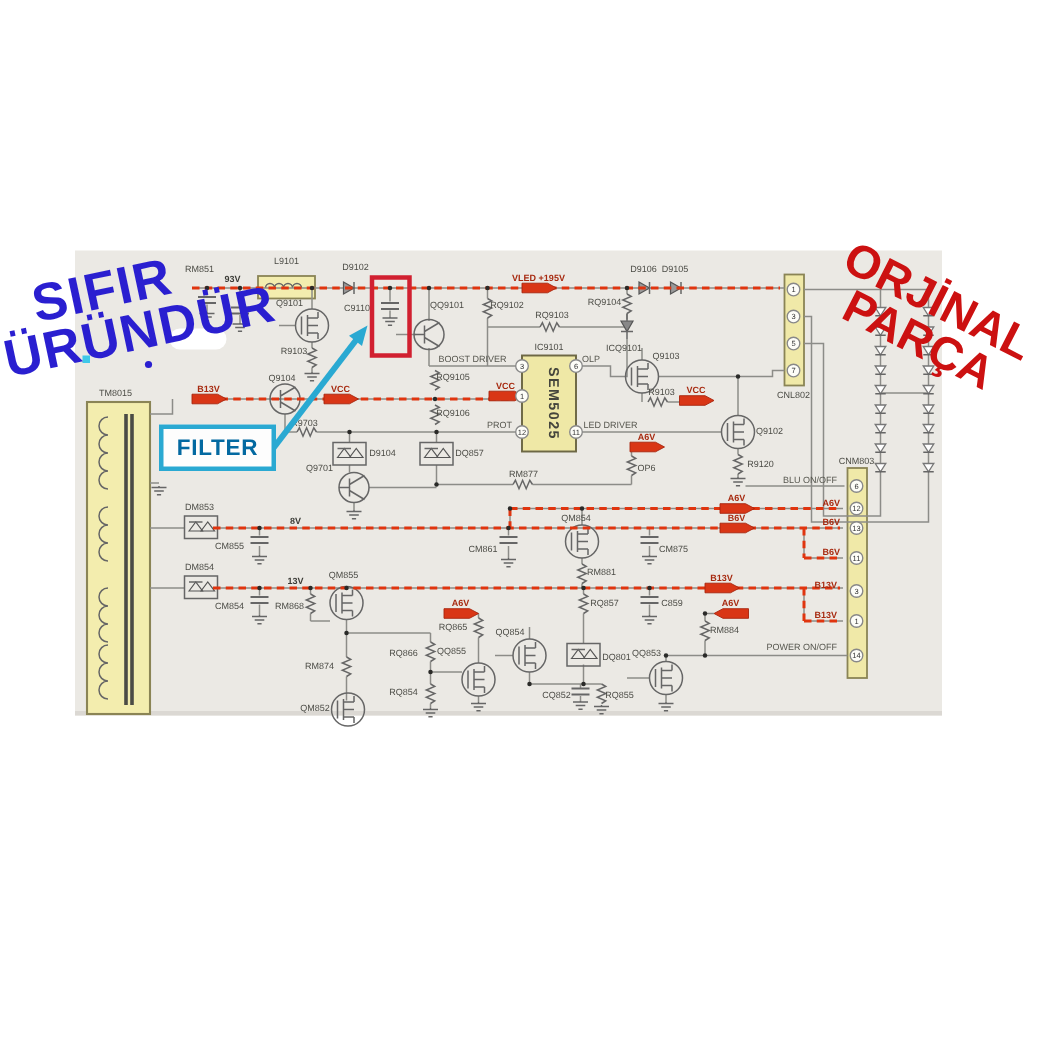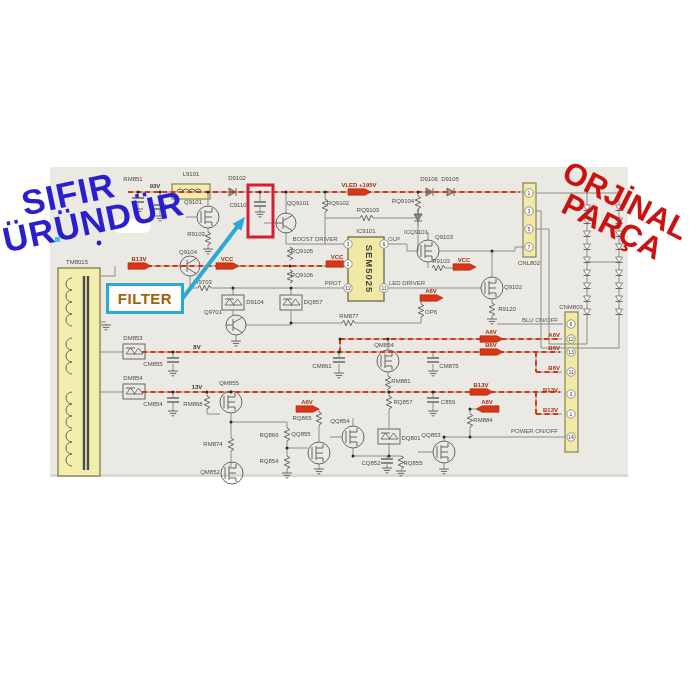--- a/index.html
+++ b/index.html
@@ -17,21 +17,21 @@
   .rail{stroke:#e0350f;stroke-width:2;fill:none;stroke-dasharray:5 3.5;}
   .sym{stroke:#666;stroke-width:1;fill:none;}
   .stamp{position:absolute;font-weight:bold;line-height:0.92;white-space:nowrap;}
   .stamp span{display:block;}
   #stamp-left{left:-2px;top:174px;transform:rotate(-12deg);transform-origin:center;
               font-size:35px;letter-spacing:1px;}
   #stamp-left .l1{margin-left:26px;}
   #stamp-right{left:556px;top:150px;width:170px;transform:rotate(27deg);
                transform-origin:left top;font-size:31px;text-align:center;}
   #filter-box{position:absolute;left:106px;top:283px;width:72px;height:25px;
-              border:3px solid #2aa9d2;background:#fdfdfd;color:#a16207;
+              border:3px solid #2aa9d2;background:#fdfdfd;color:#0369a1;
               font-weight:bold;font-size:15px;display:flex;align-items:center;
               justify-content:center;letter-spacing:0.5px;}
 </style>
 </head>
 <body>
 
 <div class="stage">
 
   <svg id="schem" width="700" height="700" viewBox="0 0 700 700">
     <defs>

